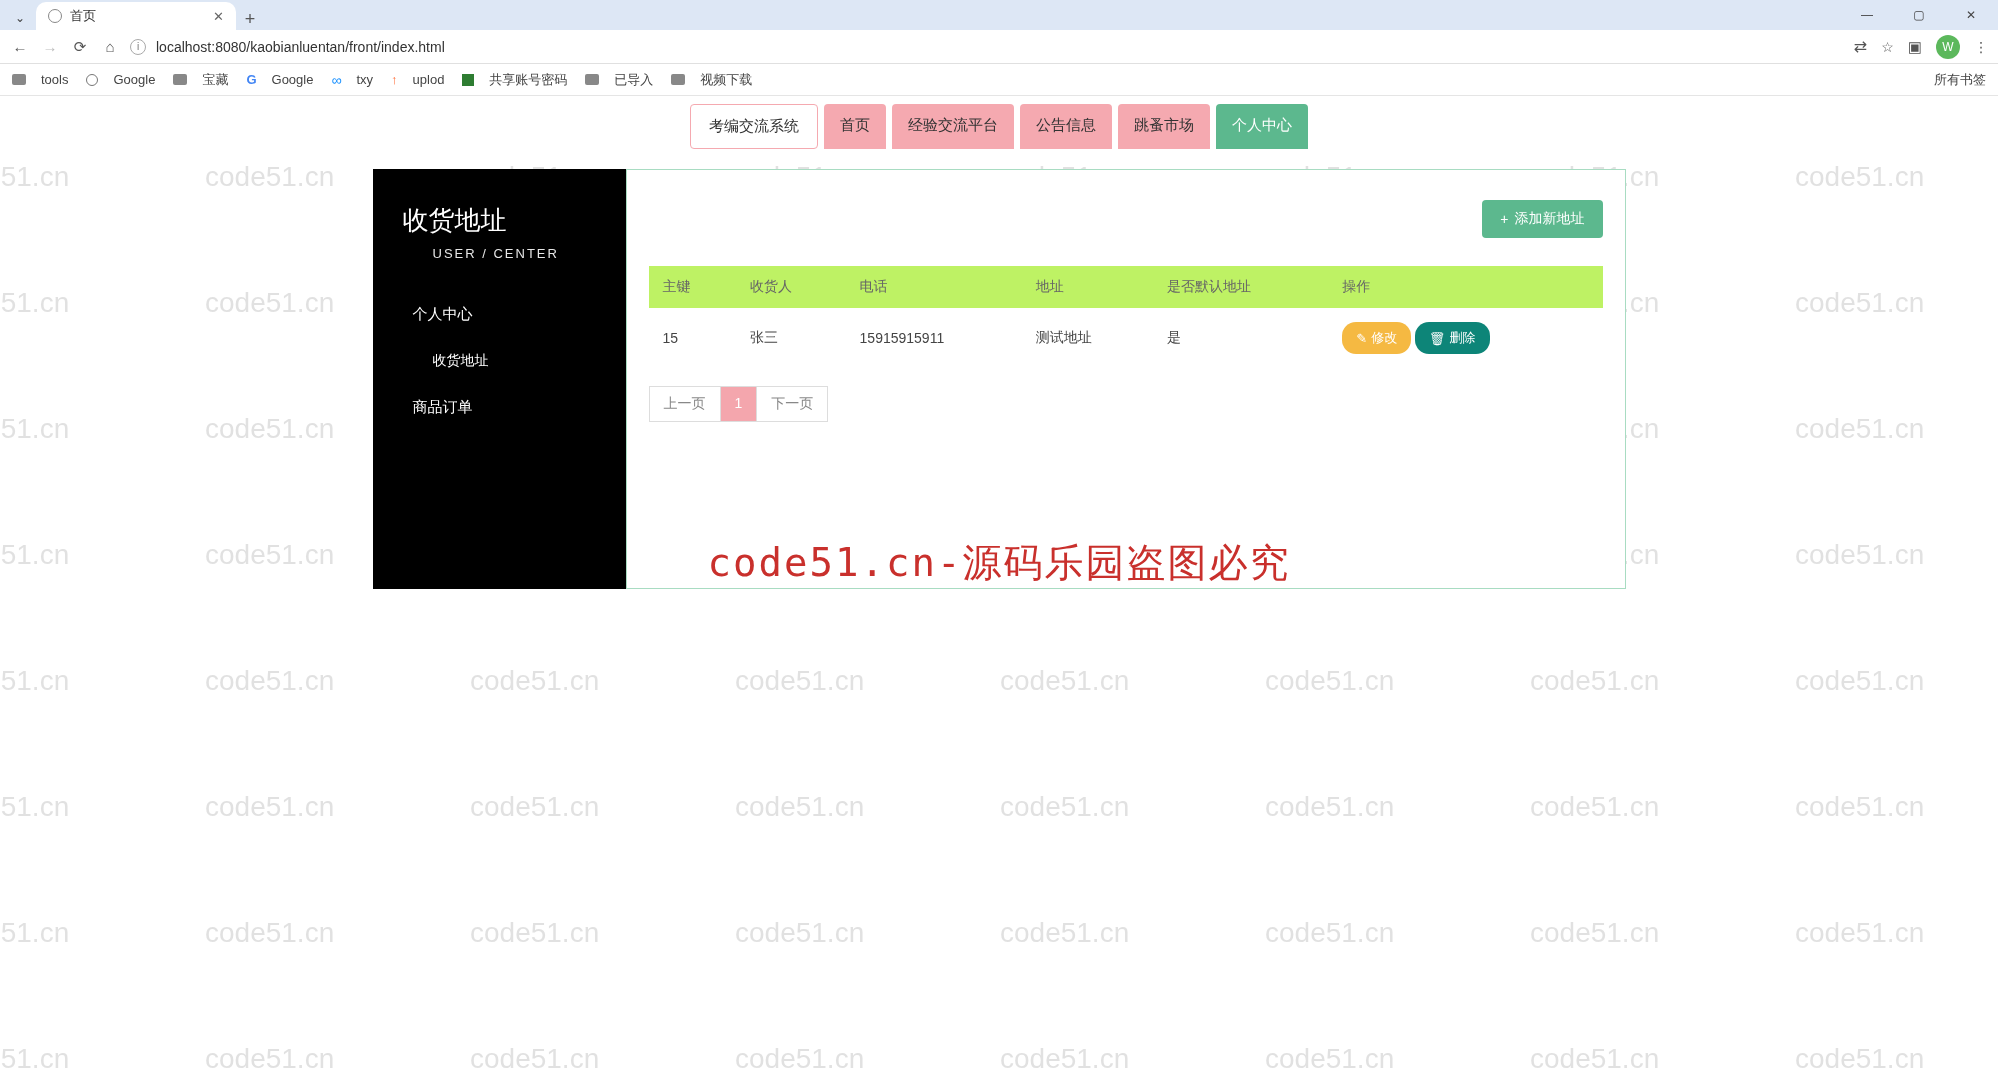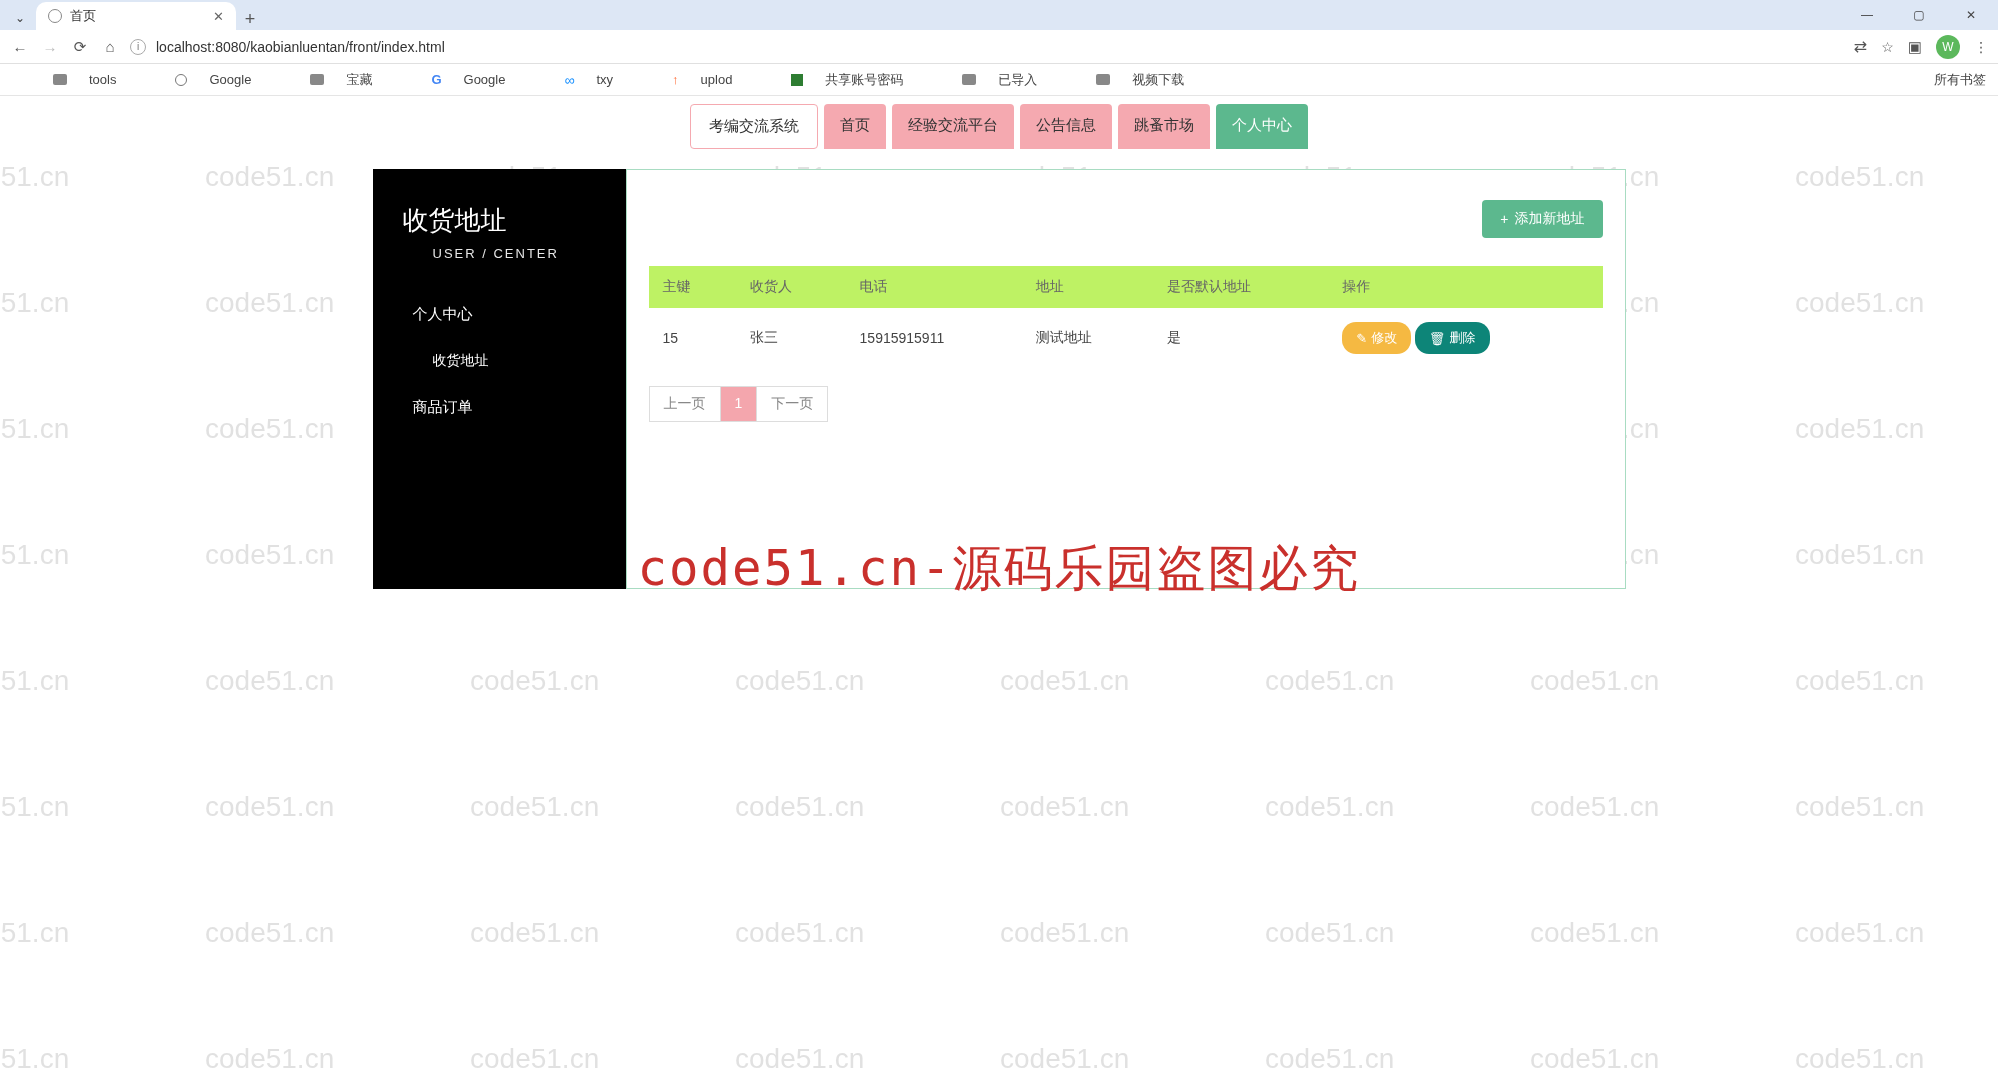--- a/index.html
+++ b/index.html
@@ -69,21 +69,21 @@
     .url-input { flex:1; display:flex; align-items:center; gap:10px; color:#333; font-size:14px; }
     .url-input .lock { color:#777; font-size:13px; border:1px solid #aaa; border-radius:50%; width:16px; height:16px; display:flex; align-items:center; justify-content:center; font-size:10px; }
     .url-right { display:flex; align-items:center; gap:14px; color:#555; }
     .url-right .avatar { width:24px; height:24px; border-radius:50%; background:#5cb85c; color:#fff; display:flex; align-items:center; justify-content:center; font-size:12px; }
     .bookmarks {
       height: 32px; background:#fff; display:flex; align-items:center; padding:0 12px; gap:18px;
       font-size:13px; color:#444; border-bottom:1px solid #e5e5e5;
       position: relative;
       z-index: 2;
     }
-    .bookmarks .bm { display:flex; align-items:center; gap:22px;margin-left:41px; }
+    .bookmarks .bm { display:flex; align-items:center; gap:15px; }
     .bm .folder { width:14px; height:11px; background:#888; border-radius:2px; display:inline-block; }
     .bm .globe { width:12px; height:12px; border:1px solid #777; border-radius:50%; display:inline-block; }
     .bm .g { color:#4285f4; font-weight:bold; font-size:13px; }
     .bm .txy { color:#1890ff; font-size:14px; }
     .bm .uplod { color:#ff6b35; font-size:13px; }
     .bm .share { width:12px; height:12px; background:#2e7d32; display:inline-block; }
     .all-bm { margin-left:auto; display:flex; align-items:flex-end; gap:4px; }
 
     .top-nav {
       display:flex; justify-content:center; padding:8px 0; gap:6px;
@@ -137,21 +137,21 @@
     }
     .act-edit { background:#f5b942; }
     .act-del { background:#0d8578; }
     .pagination { display:flex; margin-top:18px; border:1px solid #ddd; width:fit-content; }
     .pg { padding:8px 14px; font-size:14px; color:#888; border-right:1px solid #ddd; cursor:pointer; }
     .pg:last-child { border-right:none; }
     .pg.active { background:#f4a6ad; color:#fff; }
 
     .big-watermark {
       position:absolute; left:50%; transform:translateX(-50%); top:536px;
-      color:#c9302c; font-size:49px; font-weight:400; letter-spacing:2px;
+      color:#c9302c; font-size:39px; font-weight:400; letter-spacing:2px;
       z-index:3; font-family: monospace, sans-serif;
     }
   </style>
 </head>
 <body>
 
 <div class="watermark-layer" id="wm">
     <div class="watermark" style="left: -60px; top: 35px;">code51.cn</div>
     <div class="watermark" style="left: 205px; top: 35px;">code51.cn</div>
     <div class="watermark" style="left: 470px; top: 35px;">code51.cn</div>

